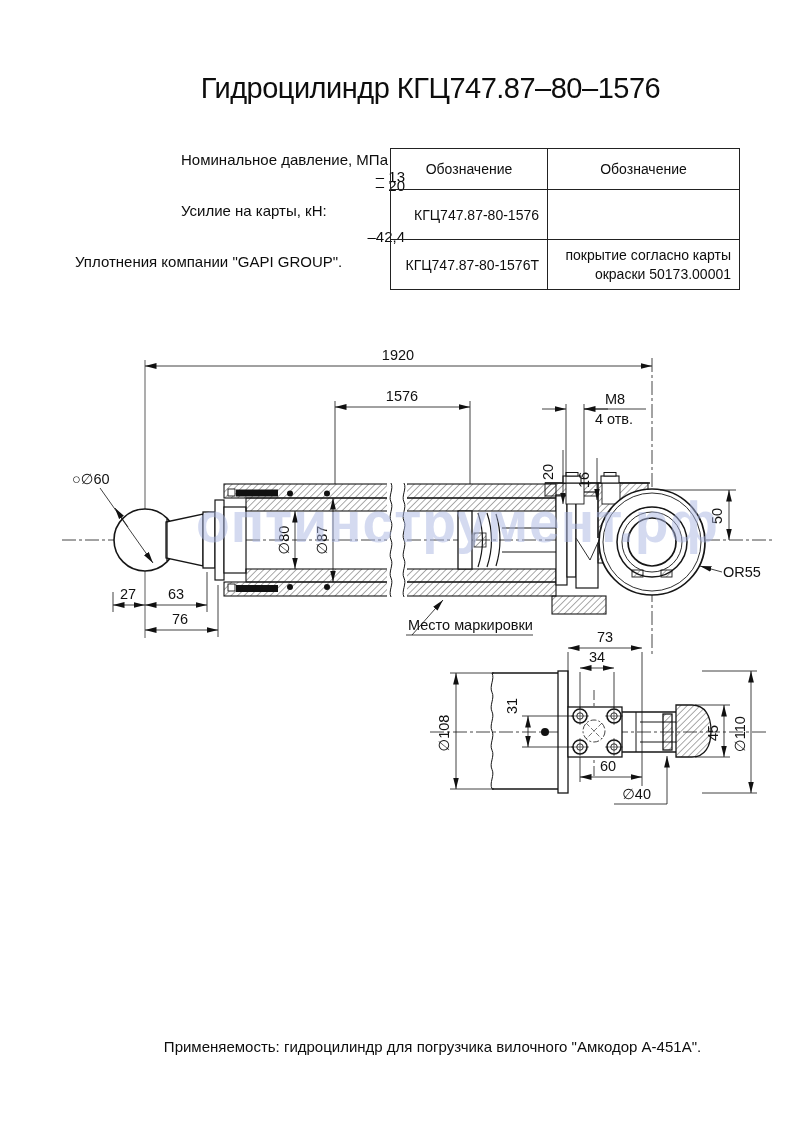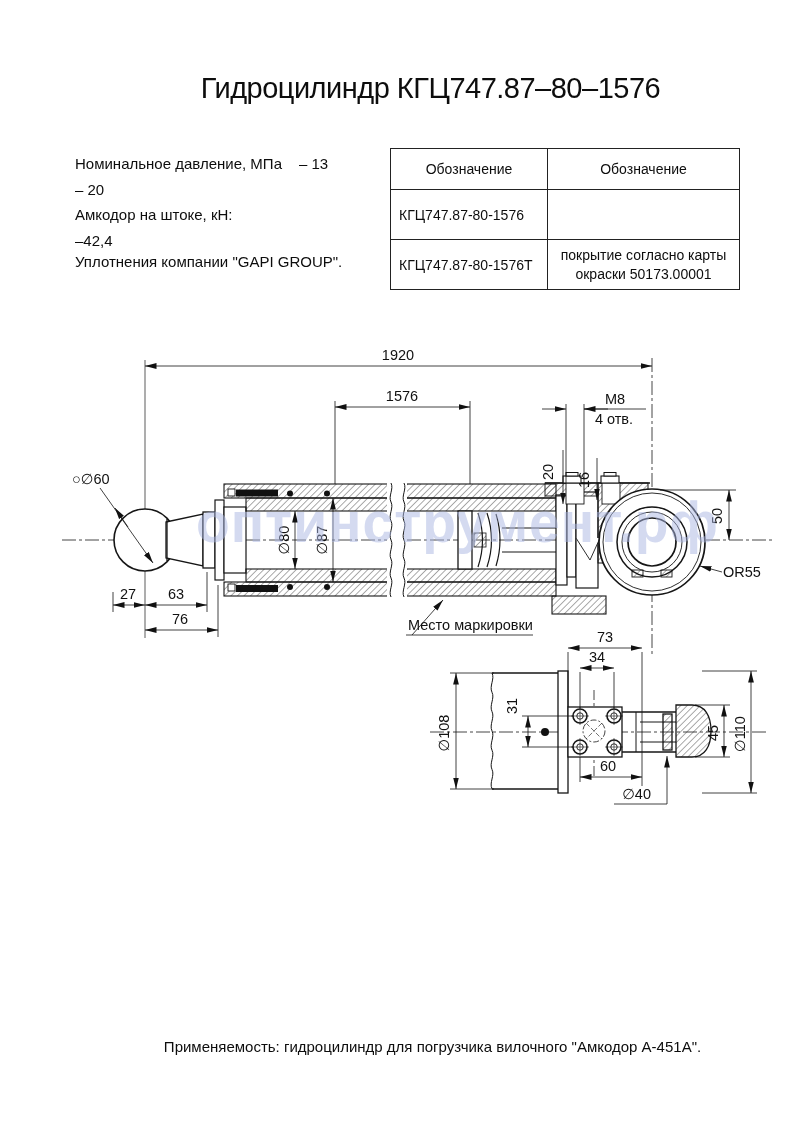--- a/index.html
+++ b/index.html
@@ -6,30 +6,30 @@
   body{
     width:793px;height:1123px;position:relative;background:#ffffff;
     font-family:"Liberation Sans", sans-serif;color:#111;overflow:hidden;
   }
   .title{
     position:absolute;top:72px;left:0;width:100%;text-align:center;
     transform:translateX(34px);
     font-size:29px;letter-spacing:-0.5px;color:#0d0d0d;
   }
   .specs{position:absolute;left:75px;top:151px;width:330px;font-size:15px;color:#0d0d0d;}
-  .spec-row{display:flex;height:25.5px;align-items:center;}
+  .spec-row{display:flex;height:25.5px;align-items:flex-end;flex-direction:column;}
   .spec-label{width:224px;flex:none;}
   .spec-value{flex:none;}
   .spec-line{height:25.5px;}
   .spec-table{
     position:absolute;left:390px;top:148px;width:350px;height:137px;
     border-collapse:collapse;font-size:14px;color:#0d0d0d;table-layout:fixed;
   }
   .spec-table td,.spec-table th{
-    border:1.3px solid #222;font-weight:normal;vertical-align:middle;padding:2px 8px;
+    border:1.3px solid #222;font-weight:normal;vertical-align:middle;padding:2px 8px;text-align:right;
   }
   .spec-table th{text-align:center;height:36px;}
   .spec-table td{height:45px;}
   .col-designation{width:140px;border-radius:7px;}
   .td-note{text-align:center;line-height:1.35;}
   svg.drawing{position:absolute;left:0;top:330px;z-index:1;}
   .watermark{
     position:absolute;left:196px;top:489px;z-index:2;
     font-size:57px;font-weight:bold;letter-spacing:1px;
     color:#aab6e2;opacity:0.5;transform:scaleX(0.97);transform-origin:left;
@@ -47,21 +47,21 @@
 
 <div class="specs">
   <div class="spec-row">
       <span class="spec-label">Номинальное давление, МПа</span>
       <span class="spec-value">– 13</span>
     </div>
   <div class="spec-row">
       <span class="spec-value">– 20</span>
     </div>
   <div class="spec-row">
-      <span class="spec-label">Амкодор на штоке, кН:</span>
+      <span class="spec-label">Усилие на карты, кН:</span>
       <span class="spec-value"></span>
     </div>
   <div class="spec-row">
       <span class="spec-value">–42,4</span>
     </div>
   <div class="spec-line">Уплотнения компании "GAPI GROUP".</div>
 </div>
 
 <table class="spec-table">
   <tbody>

